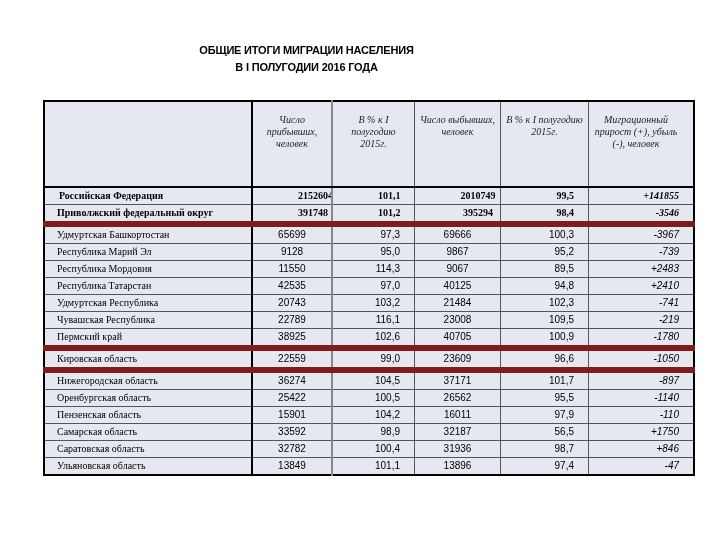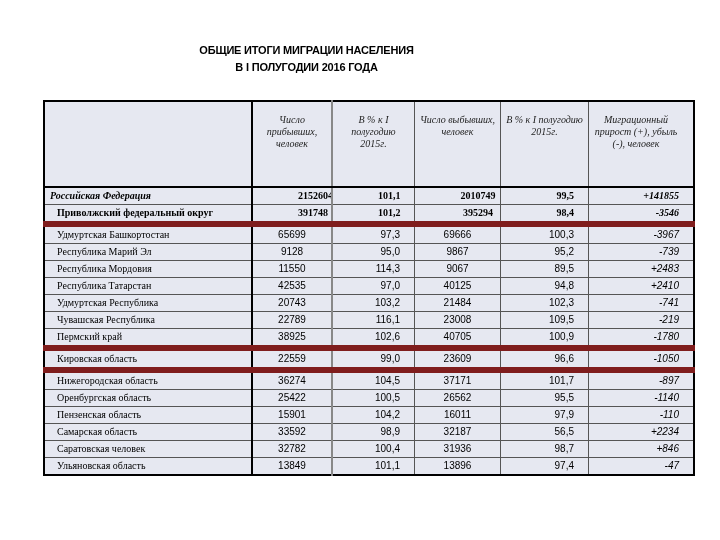--- a/index.html
+++ b/index.html
@@ -54,21 +54,21 @@
       <th class="c0"></th>
       <th class="c1 bl-thick">Число прибывших, человек</th>
       <th class="c2 bl-gray">В % к I полугодию 2015г.</th>
       <th class="c3">Число выбывших, человек</th>
       <th class="c4">В % к I полугодию 2015г.</th>
       <th class="c5">Миграционный прирост (+), убыль (-), человек</th>
     </tr>
   </thead>
   <tbody id="tbody">
       <tr class="bold">
-        <td class="c0" style="padding-left: 5px; font-style: italic;">Российская Федерация</td>
+        <td class="c0" style="padding-left: 14px;">Российская Федерация</td>
         <td class="c1 bl-thick">2152604</td>
         <td class="c2 bl-gray">101,1</td>
         <td class="c3">2010749</td>
         <td class="c4">99,5</td>
         <td class="c5">+141855</td>
       </tr>
       <tr class="bold indent sep-bottom">
         <td class="c0">Приволжский федеральный округ</td>
         <td class="c1 bl-thick">391748</td>
         <td class="c2 bl-gray">101,2</td>
@@ -163,24 +163,24 @@
         <td class="c3">16011</td>
         <td class="c4">97,9</td>
         <td class="c5">-110</td>
       </tr>
       <tr class="indent">
         <td class="c0">Самарская область</td>
         <td class="c1 bl-thick">33592</td>
         <td class="c2 bl-gray">98,9</td>
         <td class="c3">32187</td>
         <td class="c4">56,5</td>
-        <td class="c5">+2234</td>
+        <td class="c5">+1750</td>
       </tr>
       <tr class="indent">
-        <td class="c0">Саратовская человек</td>
+        <td class="c0">Саратовская область</td>
         <td class="c1 bl-thick">32782</td>
         <td class="c2 bl-gray">100,4</td>
         <td class="c3">31936</td>
         <td class="c4">98,7</td>
         <td class="c5">+846</td>
       </tr>
       <tr class="indent">
         <td class="c0">Ульяновская область</td>
         <td class="c1 bl-thick">13849</td>
         <td class="c2 bl-gray">101,1</td>

